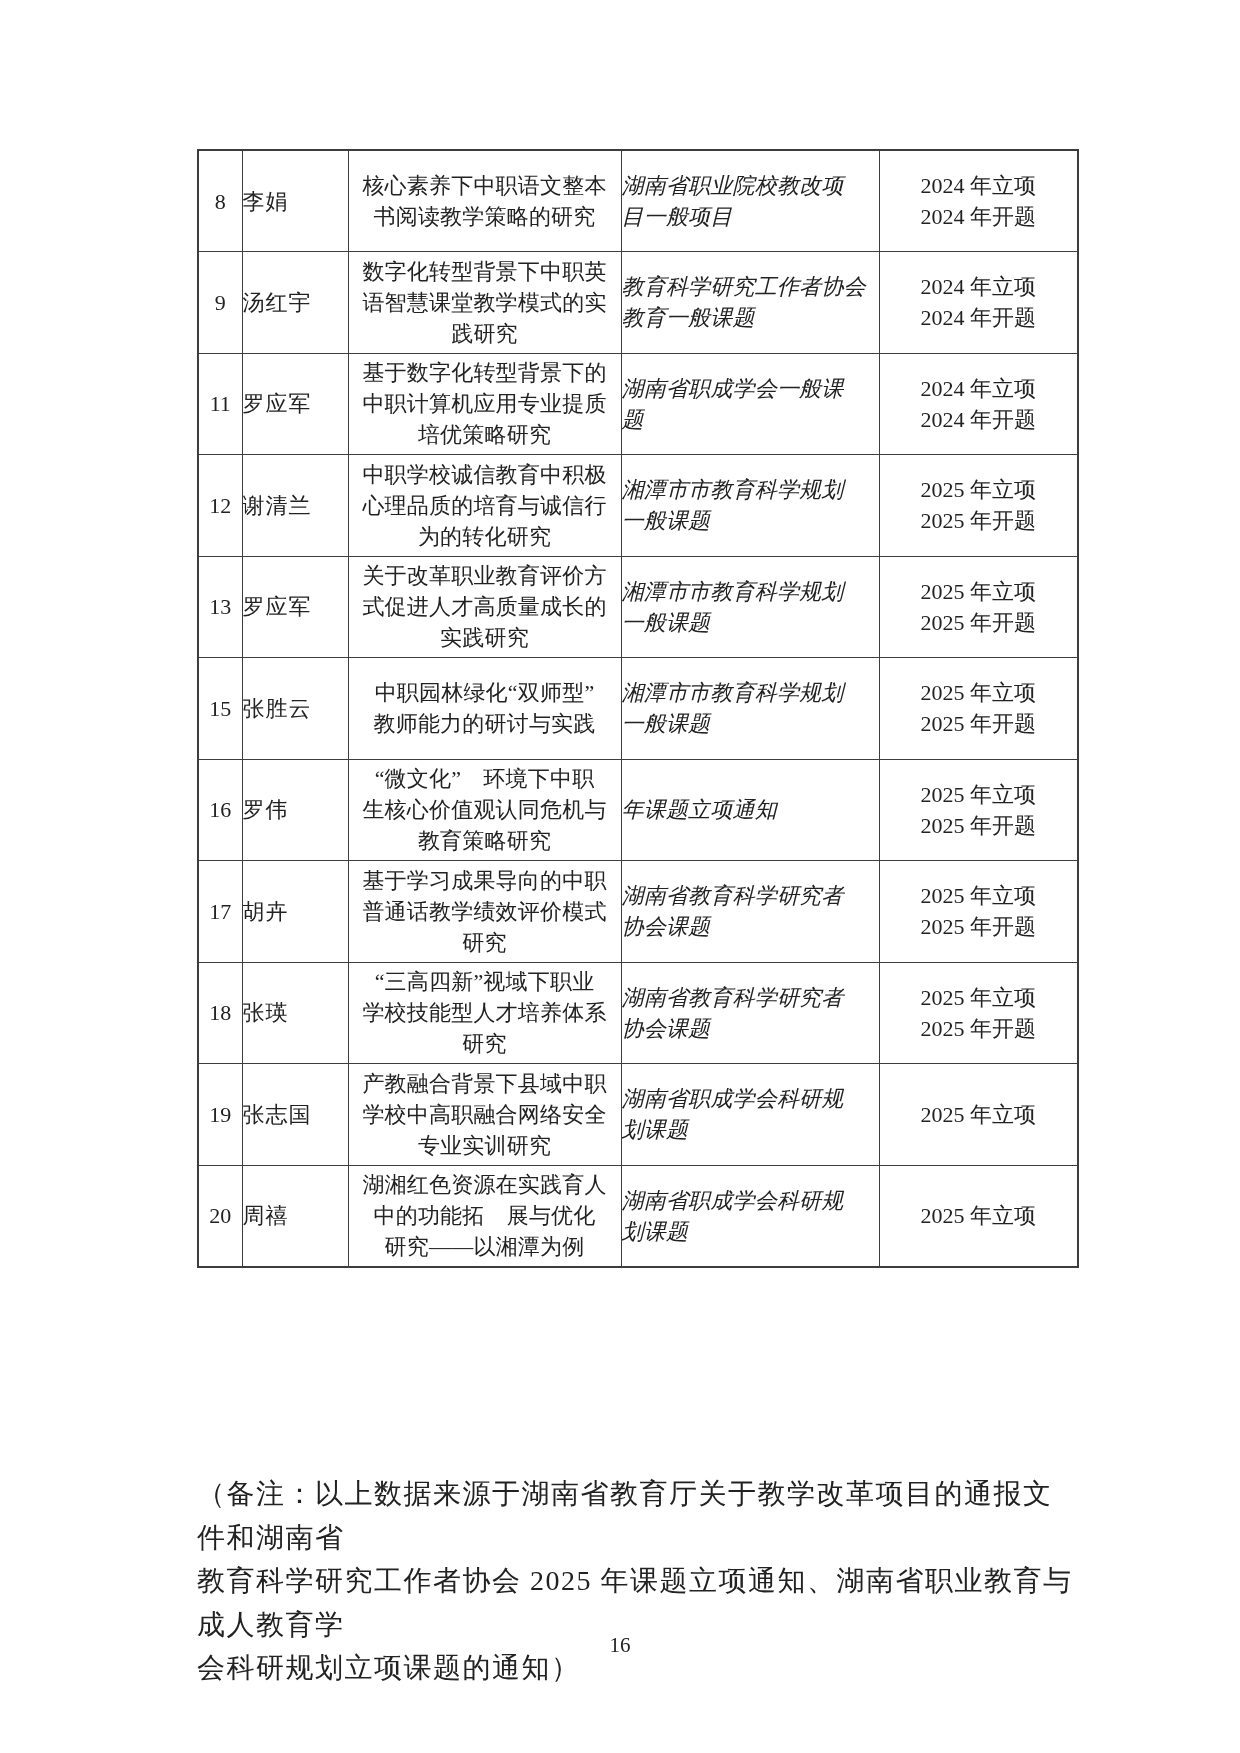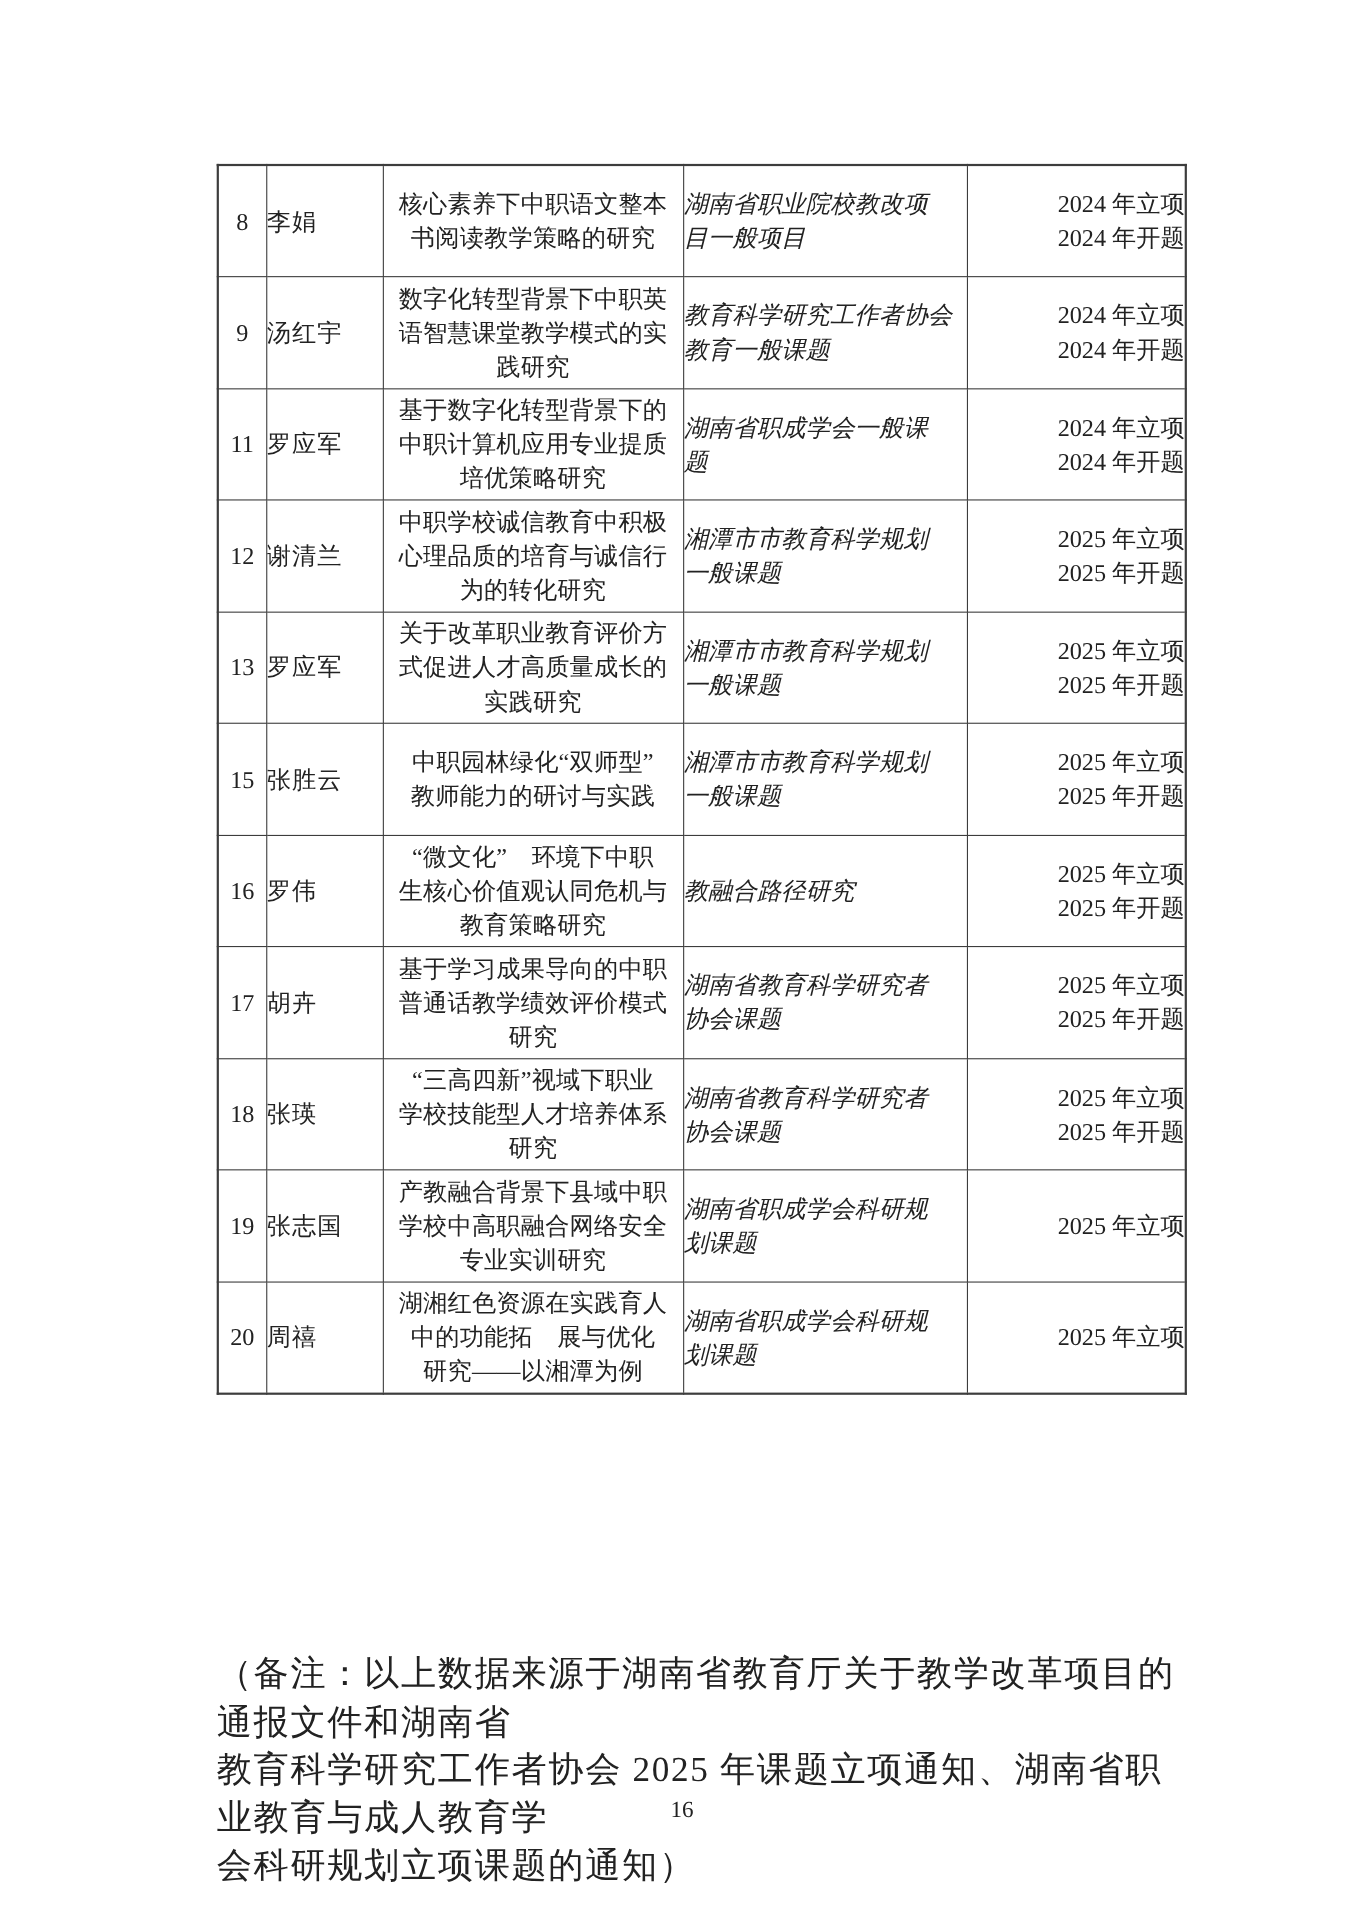--- a/index.html
+++ b/index.html
@@ -38,33 +38,32 @@
     letter-spacing:0.2px;
   }
   td.c-type{
     text-align:left;
     white-space:pre-line;
     padding:0 4px 0 9px;
     letter-spacing:0.2px;
     font-style:italic;
   }
   td.c-year{
-    text-align:right;
+    text-align:center;
     white-space:pre-line;
   }
   .note{
     position:absolute;
     left:197px;top:1472px;
     width:882px;
-    font-size:32px;
+    font-size:28px;
     line-height:43.5px;
     letter-spacing:1.5px;
     white-space:pre-line;
     text-align:left;
-    margin-top:28px;
   }
   .page-num{
     position:absolute;
     left:0;top:1633px;
     width:100%;
     text-align:center;
     font-size:21px;
   }
 </style>
 </head>
@@ -144,21 +143,21 @@
 一般课题</td>
         <td class="c-year">2025 年立项
 2025 年开题</td>
       </tr>
       <tr class="prow">
         <td class="c-num">16</td>
         <td class="c-name">罗伟</td>
         <td class="c-title">“微文化”　环境下中职
 生核心价值观认同危机与
 教育策略研究</td>
-        <td class="c-type">教融合路径研究</td>
+        <td class="c-type">年课题立项通知</td>
         <td class="c-year">2025 年立项
 2025 年开题</td>
       </tr>
       <tr class="prow">
         <td class="c-num">17</td>
         <td class="c-name">胡卉</td>
         <td class="c-title">基于学习成果导向的中职
 普通话教学绩效评价模式
 研究</td>
         <td class="c-type">湖南省教育科学研究者

